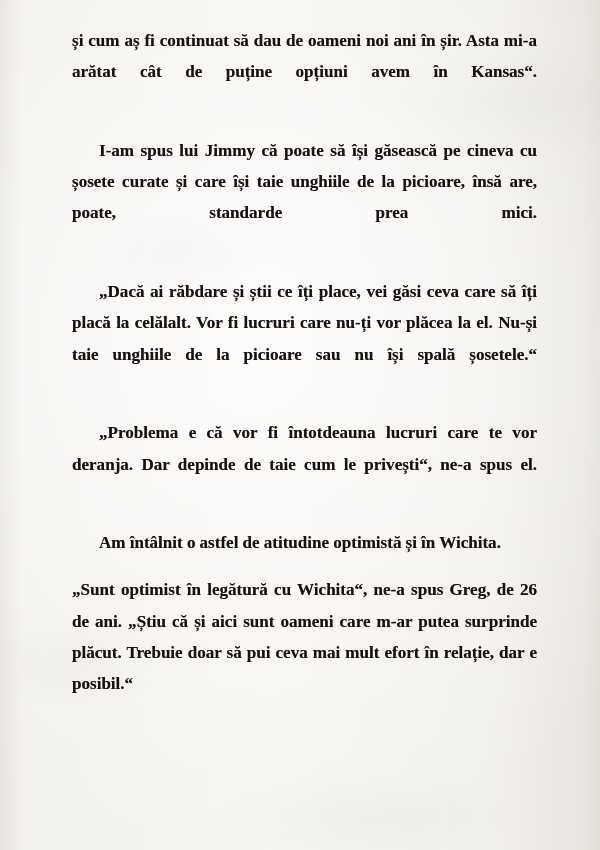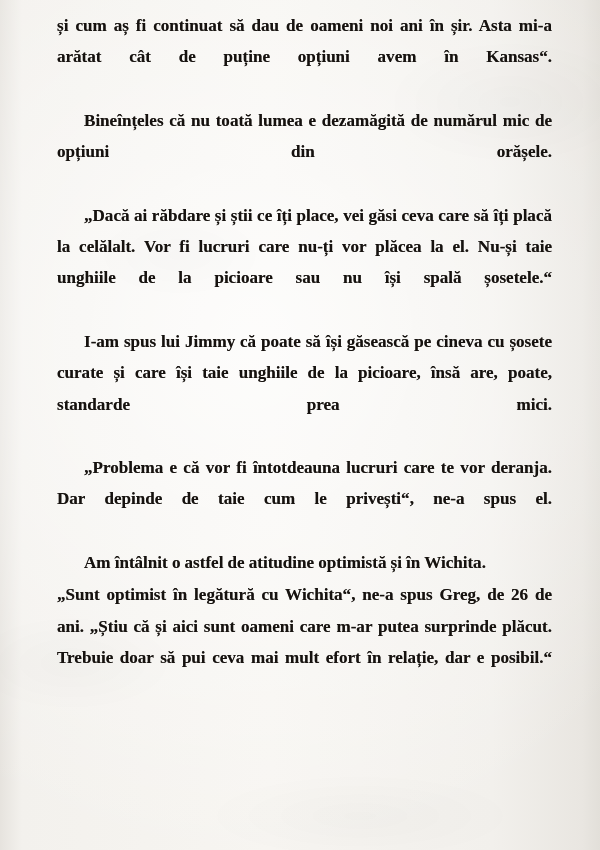--- a/index.html
+++ b/index.html
@@ -46,21 +46,21 @@
   }
 
   .textblock {
     position: absolute;
     left: 56px;
     top: 9px;
     width: 497px;
   }
 
   p.para {
-    margin: 1px;
+    margin: 16px;
     padding: 0;
     font-size: 17.1px;
     line-height: 31.3px;
     font-weight: bold;
     color: #16120f;
     text-align: justify;
     text-justify: inter-word;
     letter-spacing: -0.02px;
     word-spacing: -0.1px;
     -webkit-font-smoothing: antialiased;
@@ -85,26 +85,25 @@
 </head>
 <body>
 
 <div class="page">
   <div class="grain"></div>
 
   <div class="textblock">
 
     <p class="para">și cum aș fi continuat să dau de oameni noi ani în șir. Asta mi-a arătat cât de puține opțiuni avem în Kansas“.</p>
 
-    <p class="para indent">Bineînțeles că nu toată lumea e dezamăgită de numărul mic de opțiuni din orășele.</p>
 
 
+    <p class="para indent">I-am spus lui Jimmy că poate să își găsească pe cineva cu șosete curate și care își taie unghiile de la picioare, însă are, poate, standarde prea mici.</p>
+
     <p class="para indent">„Dacă ai răbdare și știi ce îți place, vei găsi ceva care să îți placă la celălalt. Vor fi lucruri care nu-ți vor plăcea la el. Nu-și taie unghiile de la picioare sau nu își spală șosetele.“</p>
-
-    <p class="para indent">I-am spus lui Jimmy că poate să își găsească pe cineva cu șosete curate și care își taie unghiile de la picioare, însă are, poate, standarde prea mici.</p>
 
     <p class="para indent">„Problema e că vor fi întotdeauna lucruri care te vor deranja. Dar depinde de taie cum le privești“, ne-a spus el.</p>
 
     <p class="para indent flush">Am întâlnit o astfel de atitudine optimistă și în Wichita.</p>
 
     <p class="para">„Sunt optimist în legătură cu Wichita“, ne-a spus Greg, de 26 de ani. „Știu că și aici sunt oameni care m-ar putea surprinde plăcut. Trebuie doar să pui ceva mai mult efort în relație, dar e posibil.“</p>
 
   </div>
 </div>
 

